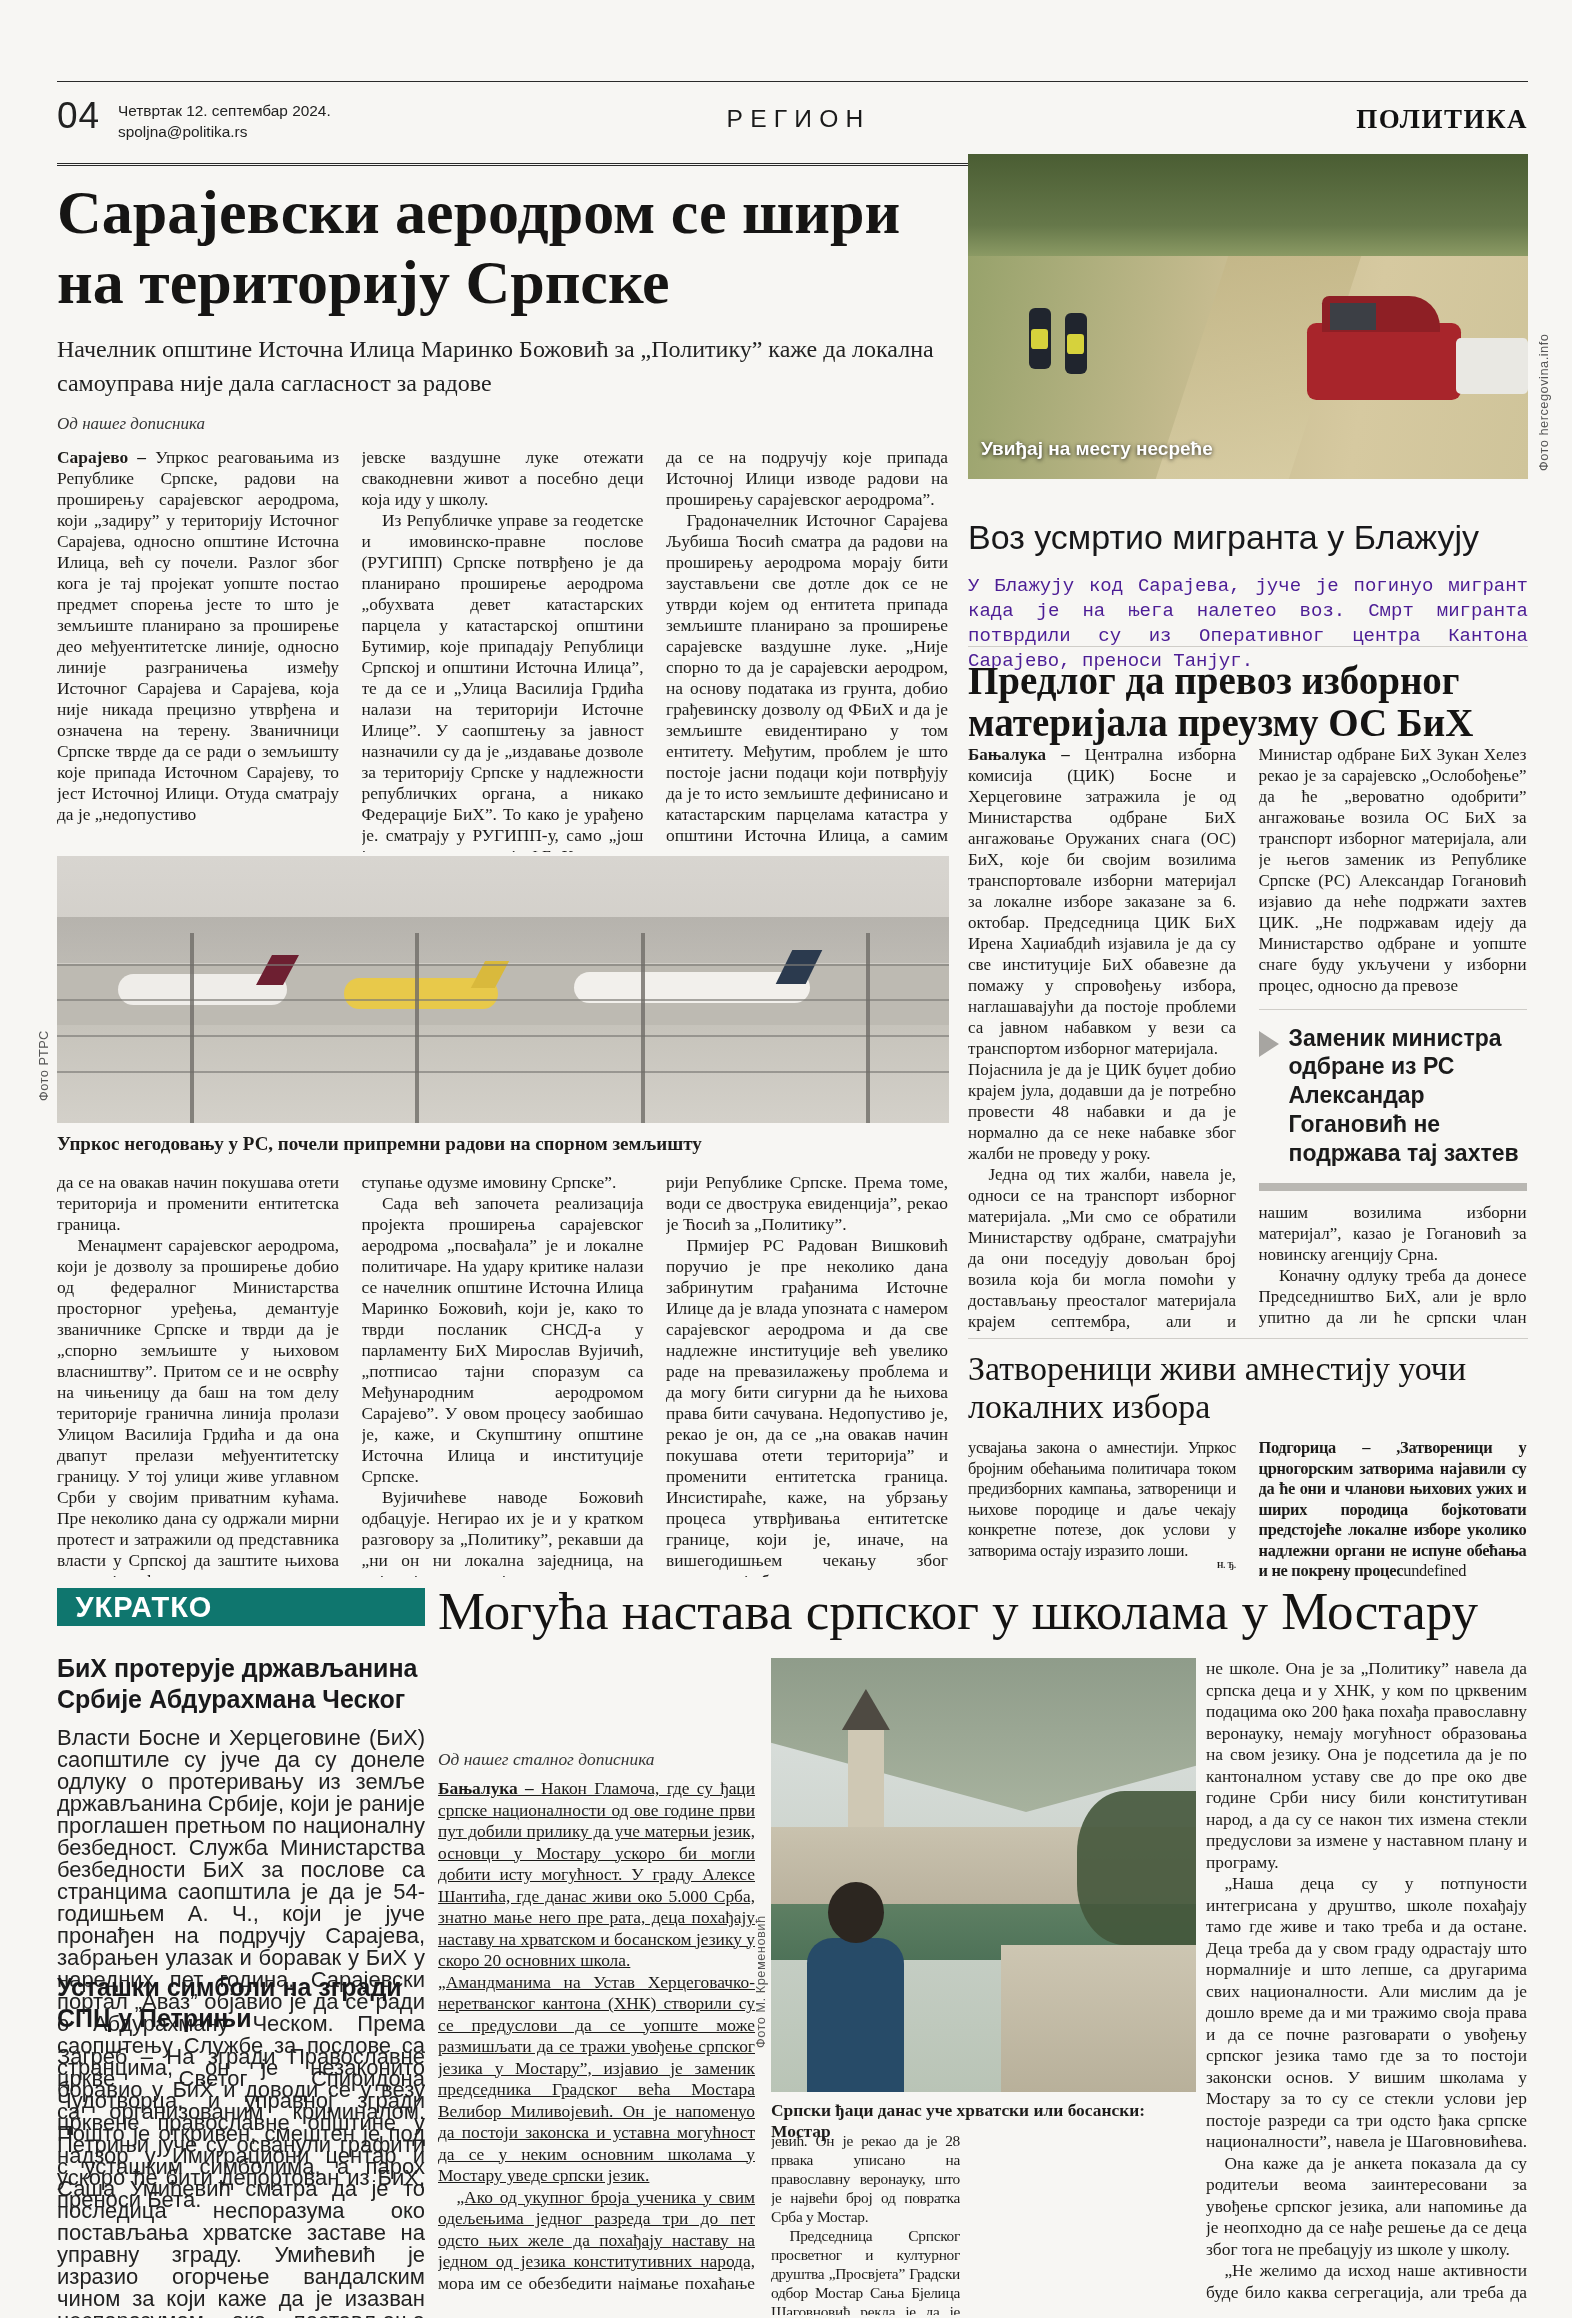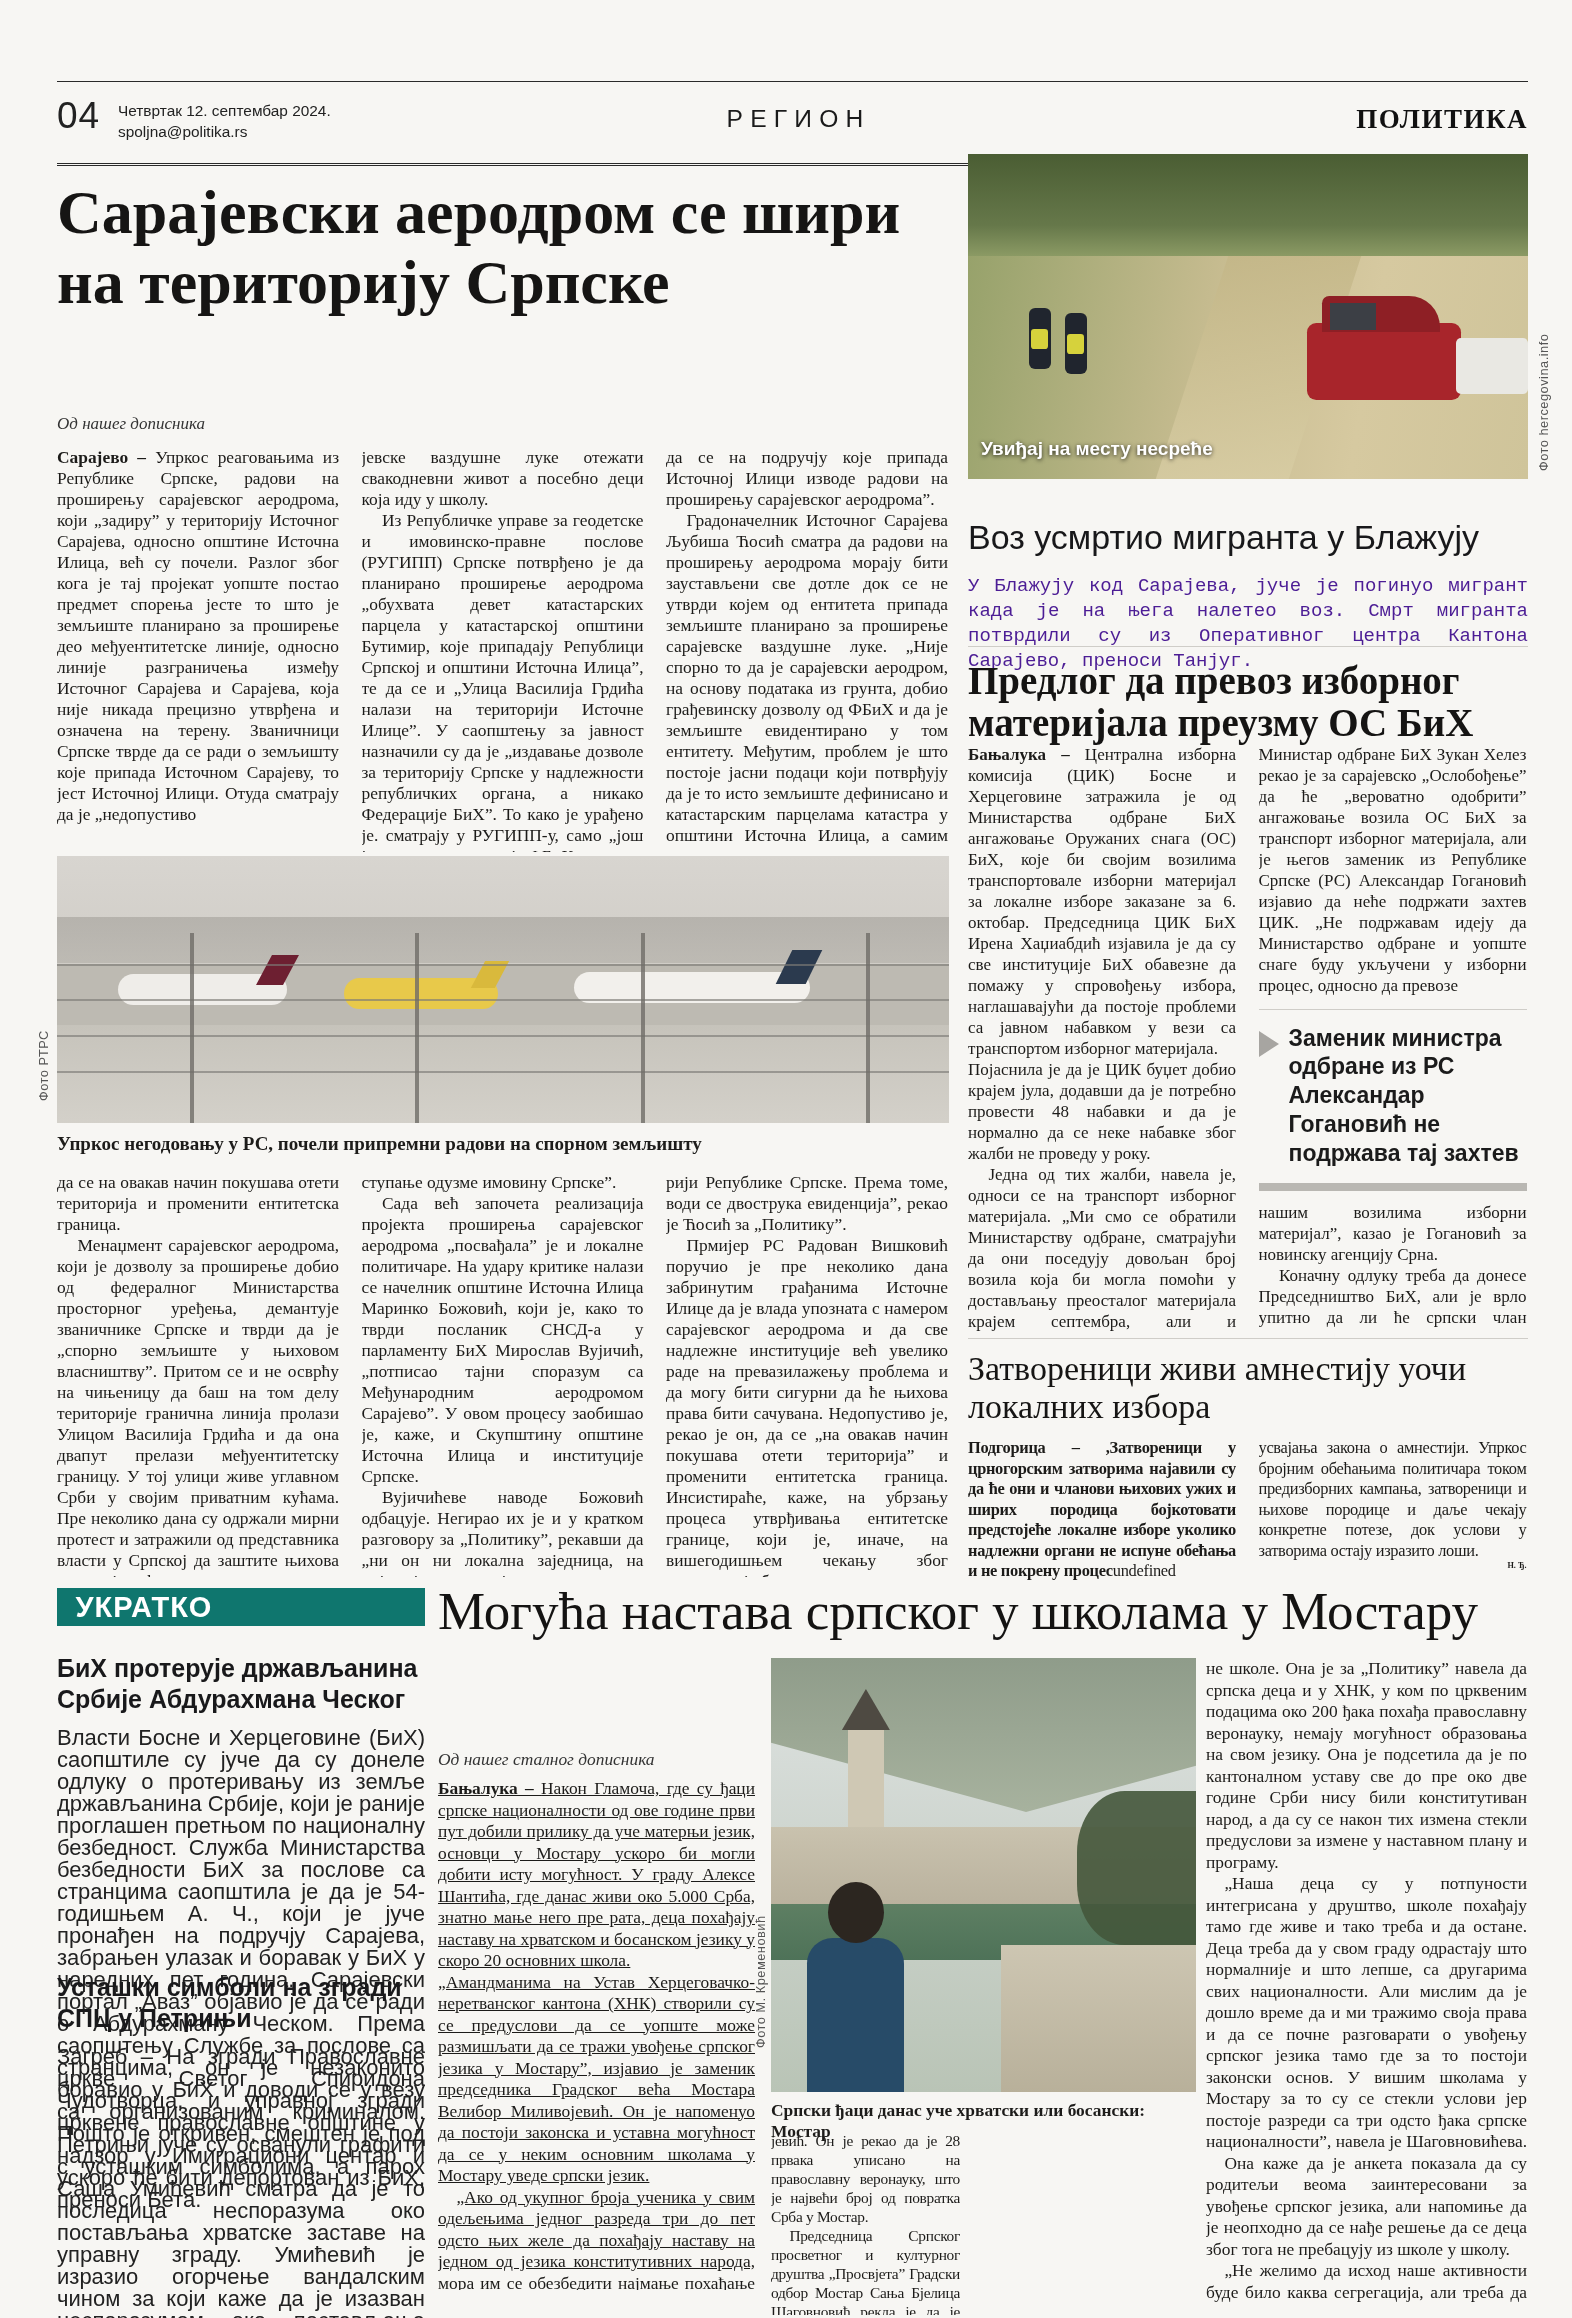--- a/index.html
+++ b/index.html
@@ -138,20 +138,21 @@
     <div class="dateblock">
       <div>Четвртак 12. септембар 2024.</div>
       <div>spoljna@politika.rs</div>
     </div>
     <div class="section-title">РЕГИОН</div>
     <div class="masthead">ПОЛИТИКА</div>
   </div>
   <div class="header-rule"></div>
 
   <div class="lead-headline">Сарајевски аеродром се шири на територију Српске</div>
+  <div class="lead-subhead">Начелник општине Источна Илица Маринко Божовић за „Политику” каже да локална самоуправа није дала сагласност за радове</div>
   <div class="lead-byline">Од нашег дописника</div>
 
   <div class="cols3 top-cols body-serif">
     <div class="col">
         <p><b class="dateline">Сарајево – </b>Упркос реаговањима из Републике Српске, радови на проширењу сарајевског аеродрома, који „задиру” у територију Источног Сарајева, односно општине Источна Илица, већ су почели. Разлог због кога је тај пројекат уопште постао предмет спорења јесте то што је земљиште планирано за проширење део међуентитетске линије, односно линије разграничења између Источног Сарајева и Сарајева, која није никада прецизно утврђена и означена на терену. Званичници Српске тврде да се ради о земљишту које припада Источном Сарајеву, то јест Источној Илици. Отуда сматрају да је „недопустиво</p>
       </div>
     <div class="col">
         <p>јевске ваздушне луке отежати свакодневни живот а посебно деци која иду у школу.</p>
         <p>Из Републичке управе за геодетске и имовинско-правне послове (РУГИПП) Српске потврђено је да планирано проширење аеродрома „обухвата девет катастарских парцела у катастарској општини Бутимир, које припадају Републици Српској и општини Источна Илица”, те да се и „Улица Василија Грдића налази на територији Источне Илице”. У саопштењу за јавност назначили су да је „издавање дозволе за територију Српске у надлежности републичких органа, а никако Федерације БиХ”. То како је урађено је. сматрају у РУГИПП-у, само „још један у низу покушаја ФБиХ</p>
       </div>
@@ -240,28 +241,28 @@
           <p>нашим возилима изборни материјал”, казао је Гогановић за новинску агенцију Срна.</p>
           <p>Коначну одлуку треба да донесе Председништво БиХ, али је врло упитно да ли ће српски члан Председништва БиХ Жељка Цвијановић подржати захтев ЦИК-а за ангажовање ОС БиХ у изборном процесу, преноси Бета.</p>
         </div>
     </div>
   </div>
 
   <div class="prisoners-rule"></div>
   <div class="prisoners-headline">Затвореници живи амнестију уочи локалних избора</div>
   <div class="prisoners-cols">
     <div class="pcol">
+      <div>
+          <p>усвајања закона о амнестији. Упркос бројним обећањима политичара током предизборних кампања, затвореници и њихове породице и даље чекају конкретне потезе, док услови у затворима остају изразито лоши.</p>
+        </div>
+      <div class="sig-inline">Н. Ђ.</div>
+    </div>
+    <div class="pcol">
         <p><b class="dateline">Подгорица – ,Затвореници у црногорским затворима најавили су да ће они и чланови њихових ужих и ширих породица бојкотовати предстојеће локалне изборе уколико надлежни органи не испуне обећања и не покрену процес</b>undefined</p>
       </div>
-    <div class="pcol">
-      <div>
-          <p>усвајања закона о амнестији. Упркос бројним обећањима политичара током предизборних кампања, затвореници и њихове породице и даље чекају конкретне потезе, док услови у затворима остају изразито лоши.</p>
-        </div>
-      <div class="sig-inline">Н. Ђ.</div>
-    </div>
   </div>
 
   <div class="ukratko-bar">
     <div class="ukratko-label">УКРАТКО</div>
   </div>
   <div class="uk-article uk1">
     <div class="uk-h">БиХ протерује држављанина Србије Абдурахмана Ческог</div>
     <div class="uk-b">Власти Босне и Херцеговине (БиХ) саопштиле су јуче да су донеле одлуку о протеривању из земље држављанина Србије, који је раније проглашен претњом по националну безбедност. Служба Министарства безбедности БиХ за послове са странцима саопштила је да је 54-годишњем А. Ч., који је јуче пронађен на подручју Сарајева, забрањен улазак и боравак у БиХ у наредних пет година. Сарајевски портал „Аваз” објавио је да се ради о Абдурахману Ческом. Према саопштењу Службе за послове са странцима, он је незаконито боравио у БиХ и доводи се у везу са организованим криминалом. Пошто је откривен, смештен је под надзор у Имиграциони центар и ускоро ће бити депортован из БиХ, преноси Бета.</div>
   </div>
   <div class="uk-article uk2">

